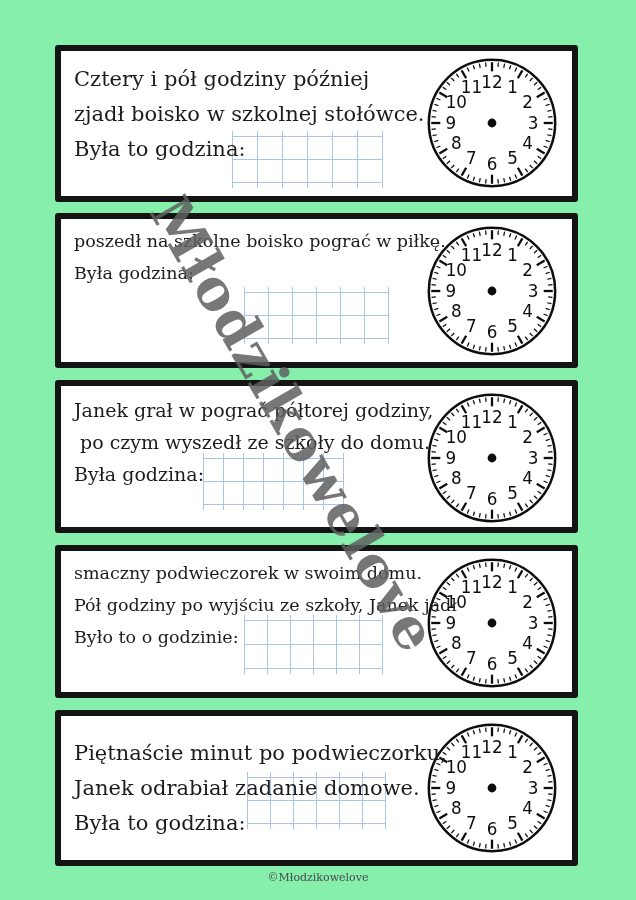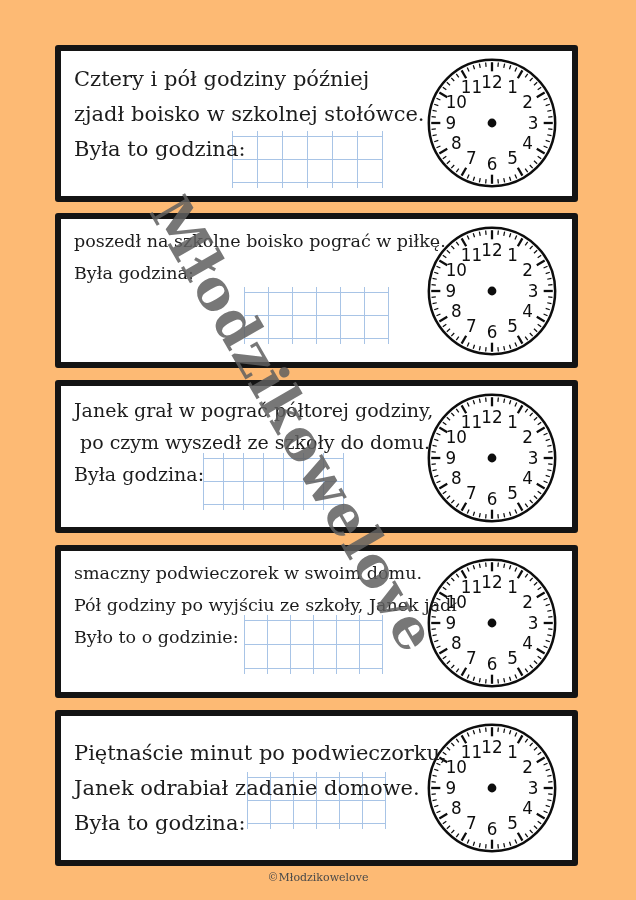--- a/index.html
+++ b/index.html
@@ -8,21 +8,21 @@
     --grid-blue:#a8c4e6;
     --wm-gray:rgba(95,95,95,0.85);
   }
   html,body{margin:0;padding:0;}
   body{
     width:636px;height:900px;overflow:hidden;background:#ffffff;
     font-family:"DejaVu Serif","Liberation Serif",serif;
     color:var(--text);
     position:relative;
   }
-  .page{position:relative;width:636px;height:900px;background:#fdba74;}
+  .page{position:relative;width:636px;height:900px;background:#86efac;}
 
   
   .card{
     position:absolute;left:55px;width:523px;
     border:6px solid var(--ink);border-radius:3px;
     background:#fff;box-sizing:border-box;
   }
   .c1{top:45px;height:157px;}
   .c2{top:213px;height:155px;}
   .c3{top:380px;height:153px;}

